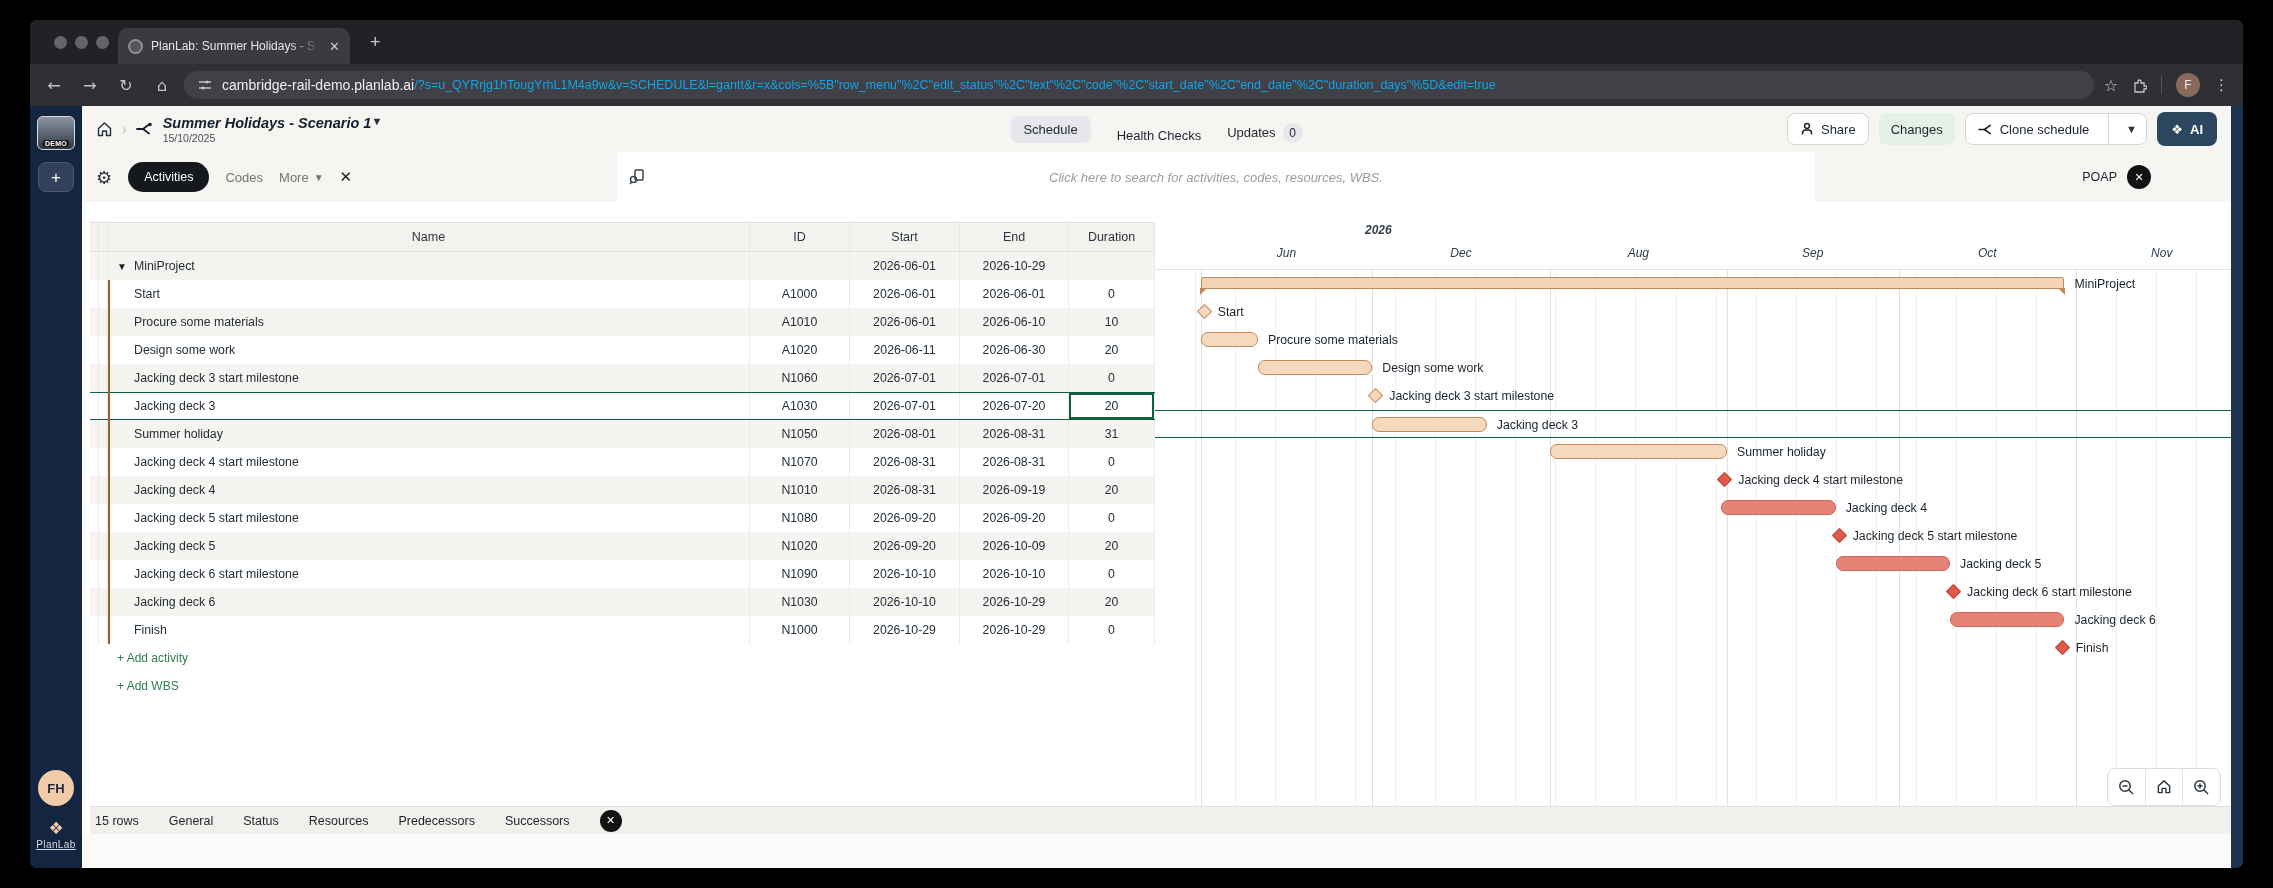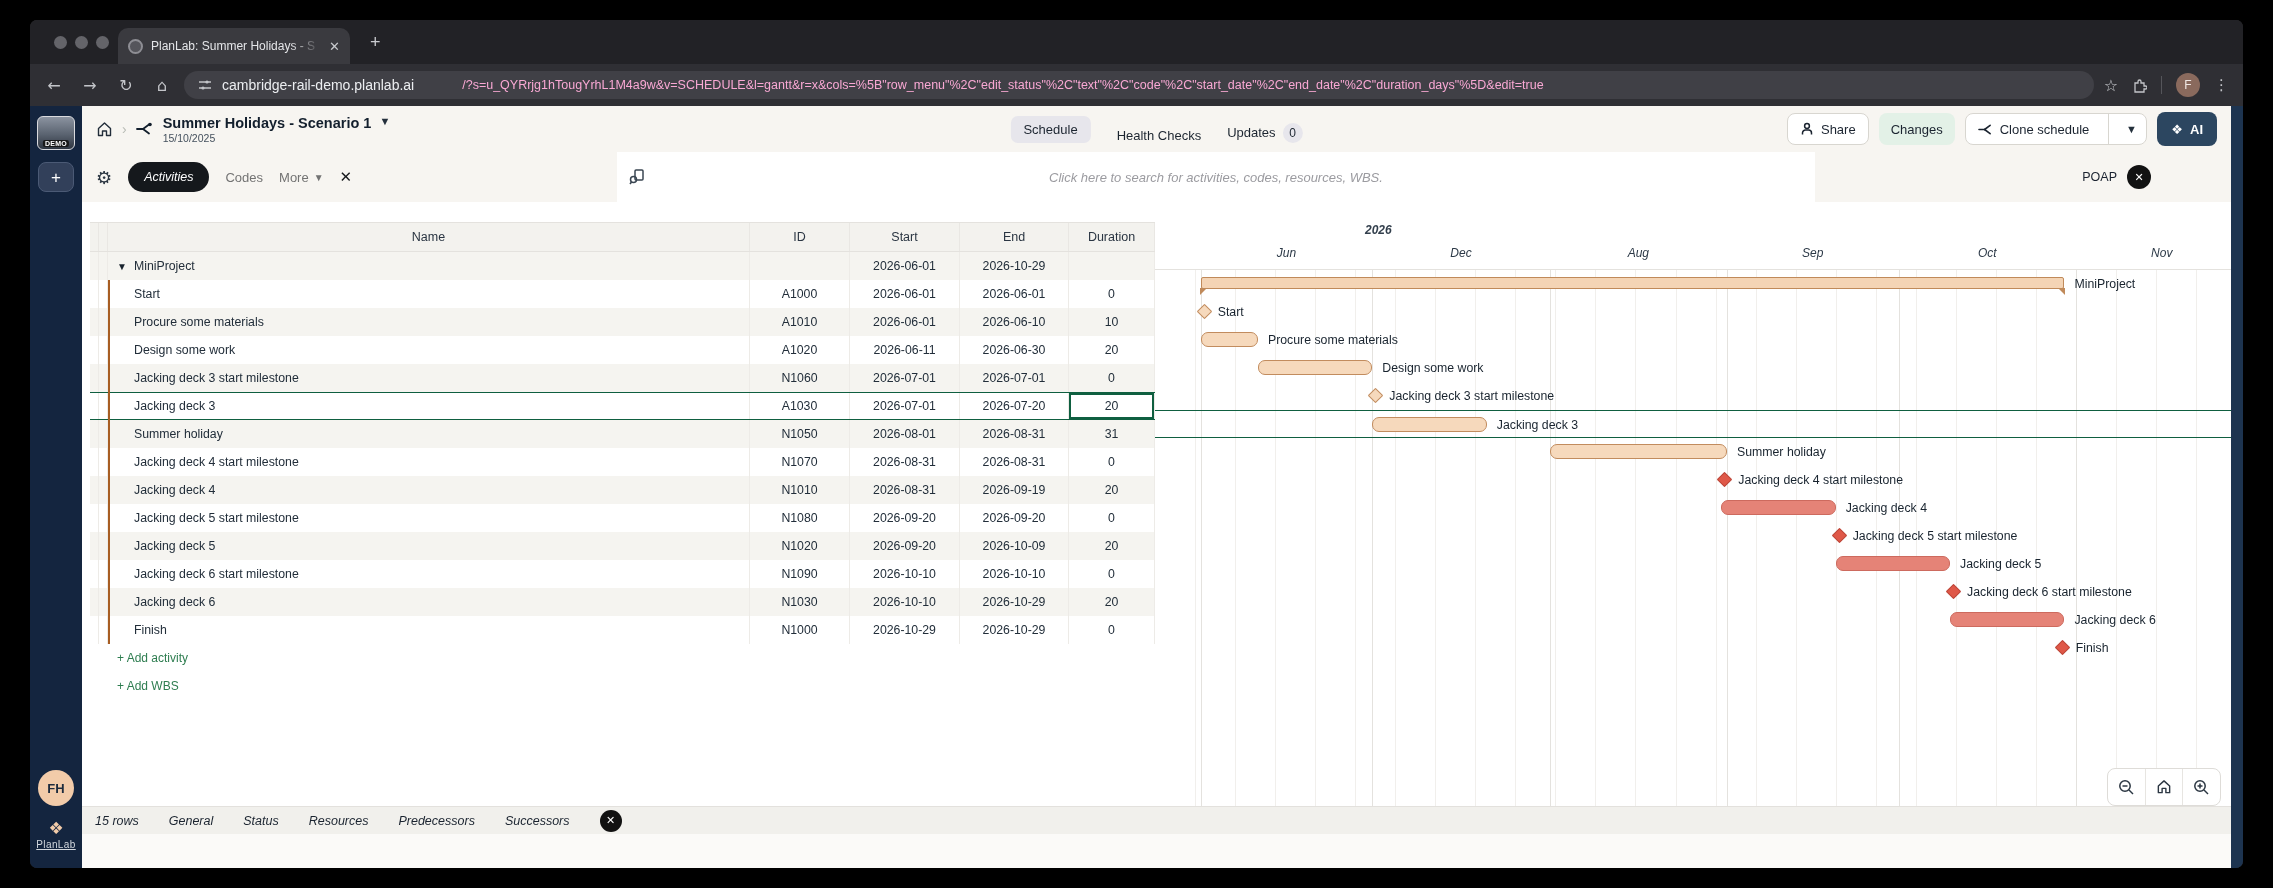--- a/index.html
+++ b/index.html
@@ -13,21 +13,21 @@
   .favicon{width:15px;height:15px;border-radius:50%;background:#55555b;border:2px solid #8e8e94;box-sizing:border-box;flex:none;}
   .tabtitle{flex:1;font-size:12px;color:#e4e5e8;white-space:nowrap;overflow:hidden;
     -webkit-mask-image:linear-gradient(90deg,#000 82%,transparent);mask-image:linear-gradient(90deg,#000 82%,transparent);}
   .tabclose{color:#c9cbcf;font-size:13px;flex:none;cursor:default;}
   .newtab{position:absolute;left:340px;top:10px;color:#c9cbcf;font-size:18px;line-height:24px;}
   .urlbar{position:relative;height:42px;background:#2f2f34;display:flex;align-items:center;}
   .navic{width:36px;text-align:center;color:#c3c5c9;font-size:16px;font-family:"DejaVu Sans",sans-serif;flex:none;}
   .omnibox{flex:1;height:28px;margin:0 10px 0 4px;background:#404046;border-radius:14px;display:flex;align-items:center;padding:0 14px;box-sizing:border-box;overflow:hidden;white-space:nowrap;}
   .omni-ic{margin-right:10px;flex:none;display:flex;}
   .url-domain{color:#eceef1;font-size:14px;}
-  .url-path{color:#f9a8d4;font-size:12.5px;overflow:hidden;text-overflow:clip;padding-left:48px;}
+  .url-path{color:#0ea5e9;font-size:12.5px;overflow:hidden;text-overflow:clip;}
   .chrome-right{display:flex;align-items:center;gap:14px;padding-right:14px;}
   .star{color:#c3c5c9;font-size:16px;}
   .sep-v{width:1px;height:18px;background:#55555a;}
   .profile{width:24px;height:24px;border-radius:50%;background:#8a6a5d;color:#f1e8e4;font-size:12px;display:flex;align-items:center;justify-content:center;}
   .kebab{color:#c3c5c9;font-size:15px;letter-spacing:0;}
   
   .app{position:absolute;top:86px;left:0;right:0;bottom:0;display:flex;}
   .side{width:52px;background:#14253f;display:flex;flex-direction:column;align-items:center;flex:none;}
   .demo-thumb{position:relative;width:38px;height:34px;margin-top:10px;border-radius:6px;border:1.5px solid #d9dade;box-sizing:border-box;background:linear-gradient(180deg,#8b93a0 0%,#5a6370 55%,#2e3540 100%);overflow:hidden;}
   .demo-thumb span{position:absolute;left:50%;bottom:2px;transform:translateX(-50%);font-size:7px;font-weight:bold;color:#fff;background:#181818;padding:0 2px;border-radius:2px;letter-spacing:.3px;}
@@ -38,42 +38,42 @@
   .brand .mark{color:#f2cba9;font-size:17px;line-height:17px;font-family:"DejaVu Sans",sans-serif;}
   .brand .txt{color:#d3d8de;font-size:10px;letter-spacing:.4px;text-decoration:underline;}
   .rail{width:12px;background:#1d3450;flex:none;}
   .main{flex:1;position:relative;background:#fff;overflow:hidden;}
   
   .hdr{position:absolute;top:0;left:0;right:0;height:46px;background:#f7f5f1;display:flex;align-items:center;padding:0 14px;box-sizing:border-box;}
   .hdr-left{display:flex;align-items:center;gap:9px;}
   .ic{display:flex;align-items:center;justify-content:center;}
   .crumb-chev{color:#b9bcb6;font-size:14px;}
   .title-block{display:flex;flex-direction:column;margin-left:2px;}
-  .title-row{display:flex;align-items:flex-start;gap:8px;}
+  .title-row{display:flex;align-items:flex-start;gap:0;font-style:italic;}
   .sched-title{font-size:14.5px;font-weight:600;color:#131f2d;}
   .caret{color:#24303c;font-size:11px;}
   .hdr-date{font-size:10.5px;color:#45515e;margin-top:1px;}
   .hdr-center{position:absolute;left:50%;transform:translateX(-50%);display:flex;align-items:flex-end;gap:26px;font-size:13px;color:#1c2530;}
   .pill-active{background:#e7e6ec;border-radius:7px;padding:6px 13px;}
   .updates{display:flex;align-items:center;gap:7px;}
   .badge{min-width:20px;height:20px;border-radius:10px;background:#e7e6ec;font-size:12px;display:flex;align-items:center;justify-content:center;padding:0 4px;box-sizing:border-box;}
   .hdr-right{margin-left:auto;display:flex;align-items:center;gap:10px;}
   .btn{height:32px;border-radius:8px;border:1px solid #d8d6d0;background:#fff;display:flex;align-items:center;gap:7px;padding:0 12px;font-size:13px;color:#1b2430;box-sizing:border-box;}
   .btn-changes{background:#e3f1e7;border:none;height:32px;}
   .btn-clone{padding:0;}
   .clone-main{display:flex;align-items:center;gap:7px;padding:0 12px;height:100%;}
   .clone-div{width:1px;height:100%;background:#d8d6d0;}
   .clone-chev{width:30px;display:flex;align-items:center;justify-content:center;height:100%;font-size:11px;color:#24303c;}
   .btn-ai{background:#2c4660;border:none;color:#fff;height:34px;border-radius:8px;display:flex;align-items:center;gap:7px;padding:0 14px;font-size:13px;font-weight:600;}
   .btn-ai .mark{font-family:"DejaVu Sans",sans-serif;font-size:13px;font-weight:normal;}
   
   .tb{position:absolute;top:46px;left:0;right:0;height:50px;display:flex;}
   .tb-left{width:535px;background:#f7f5f1;display:flex;align-items:center;gap:16px;padding-left:14px;box-sizing:border-box;flex:none;}
   .gear{font-family:"DejaVu Sans",sans-serif;font-size:18px;color:#2b3642;}
-  .pill-dark{background:#15181c;color:#fff;border-radius:999px;height:30px;display:flex;align-items:center;padding:0 16px;font-size:12.5px;font-style:italic;}
+  .pill-dark{background:#15181c;color:#fff;border-radius:999px;height:30px;display:flex;align-items:center;padding:0 16px;font-size:12.5px;}
   .tb-item{font-size:13px;color:#737373;}
   .more{display:flex;align-items:center;gap:5px;}
   .x-tool{font-size:15px;font-weight:bold;color:#15181c;}
   .tb-search{flex:1;background:#fff;position:relative;display:flex;align-items:center;justify-content:center;}
   .search-ic{position:absolute;left:12px;top:50%;transform:translateY(-50%);display:flex;}
   .placeholder{font-size:13px;font-style:italic;color:#9b9ba0;}
   .tb-right{width:416px;background:#f7f5f1;display:flex;align-items:center;justify-content:flex-end;gap:10px;padding-right:80px;box-sizing:border-box;flex:none;}
   .poap{font-size:12.5px;color:#1b2330;}
   .blk-x{width:24px;height:24px;border-radius:50%;background:#121212;color:#fff;font-size:11px;display:flex;align-items:center;justify-content:center;}
   
@@ -114,21 +114,21 @@
   .g-sum:before{left:-1.5px;border-right:7px solid transparent;}
   .g-sum:after{right:-1.5px;border-left:7px solid transparent;}
   .g-mile{position:absolute;top:8px;width:11px;height:11px;transform:rotate(45deg);box-sizing:border-box;border-radius:1px;}
   .g-mile.peach{background:#f6d9bc;border:1.5px solid #c28c5e;}
   .g-mile.red{background:#df5848;border:1.5px solid #bc4335;}
   .g-label{position:absolute;top:0;height:28px;line-height:28px;font-size:12.3px;color:#19242f;white-space:nowrap;}
   .zoom-ctrl{position:absolute;right:10px;bottom:18px;height:38px;width:114px;background:#fff;border:1px solid #dedcd8;border-radius:8px;display:flex;box-sizing:border-box;}
   .zc{flex:1;display:flex;align-items:center;justify-content:center;border-right:1px solid #e7e5e1;}
   .zc:last-child{border-right:none;}
   
-  .footer-bar{position:absolute;left:0;right:0;top:700px;height:28px;background:#f1f0ec;border-top:1px solid #e3e1dd;display:flex;align-items:center;gap:30px;padding-left:13px;box-sizing:border-box;font-size:12.5px;color:#1b2430;font-style:italic;}
+  .footer-bar{position:absolute;left:8px;right:0;top:700px;height:28px;background:#f1f0ec;border-top:1px solid #e3e1dd;display:flex;align-items:center;gap:30px;padding-left:5px;box-sizing:border-box;font-size:12.5px;color:#1b2430;}
   .footer-bar .blk-x{width:22px;height:22px;}
   .below-footer{position:absolute;left:0;right:0;top:728px;bottom:0;background:#fbfaf8;}
   svg{display:block;}
 </style>
 </head>
 <body>
 
 <div class="stage">
   <div class="window">
 

